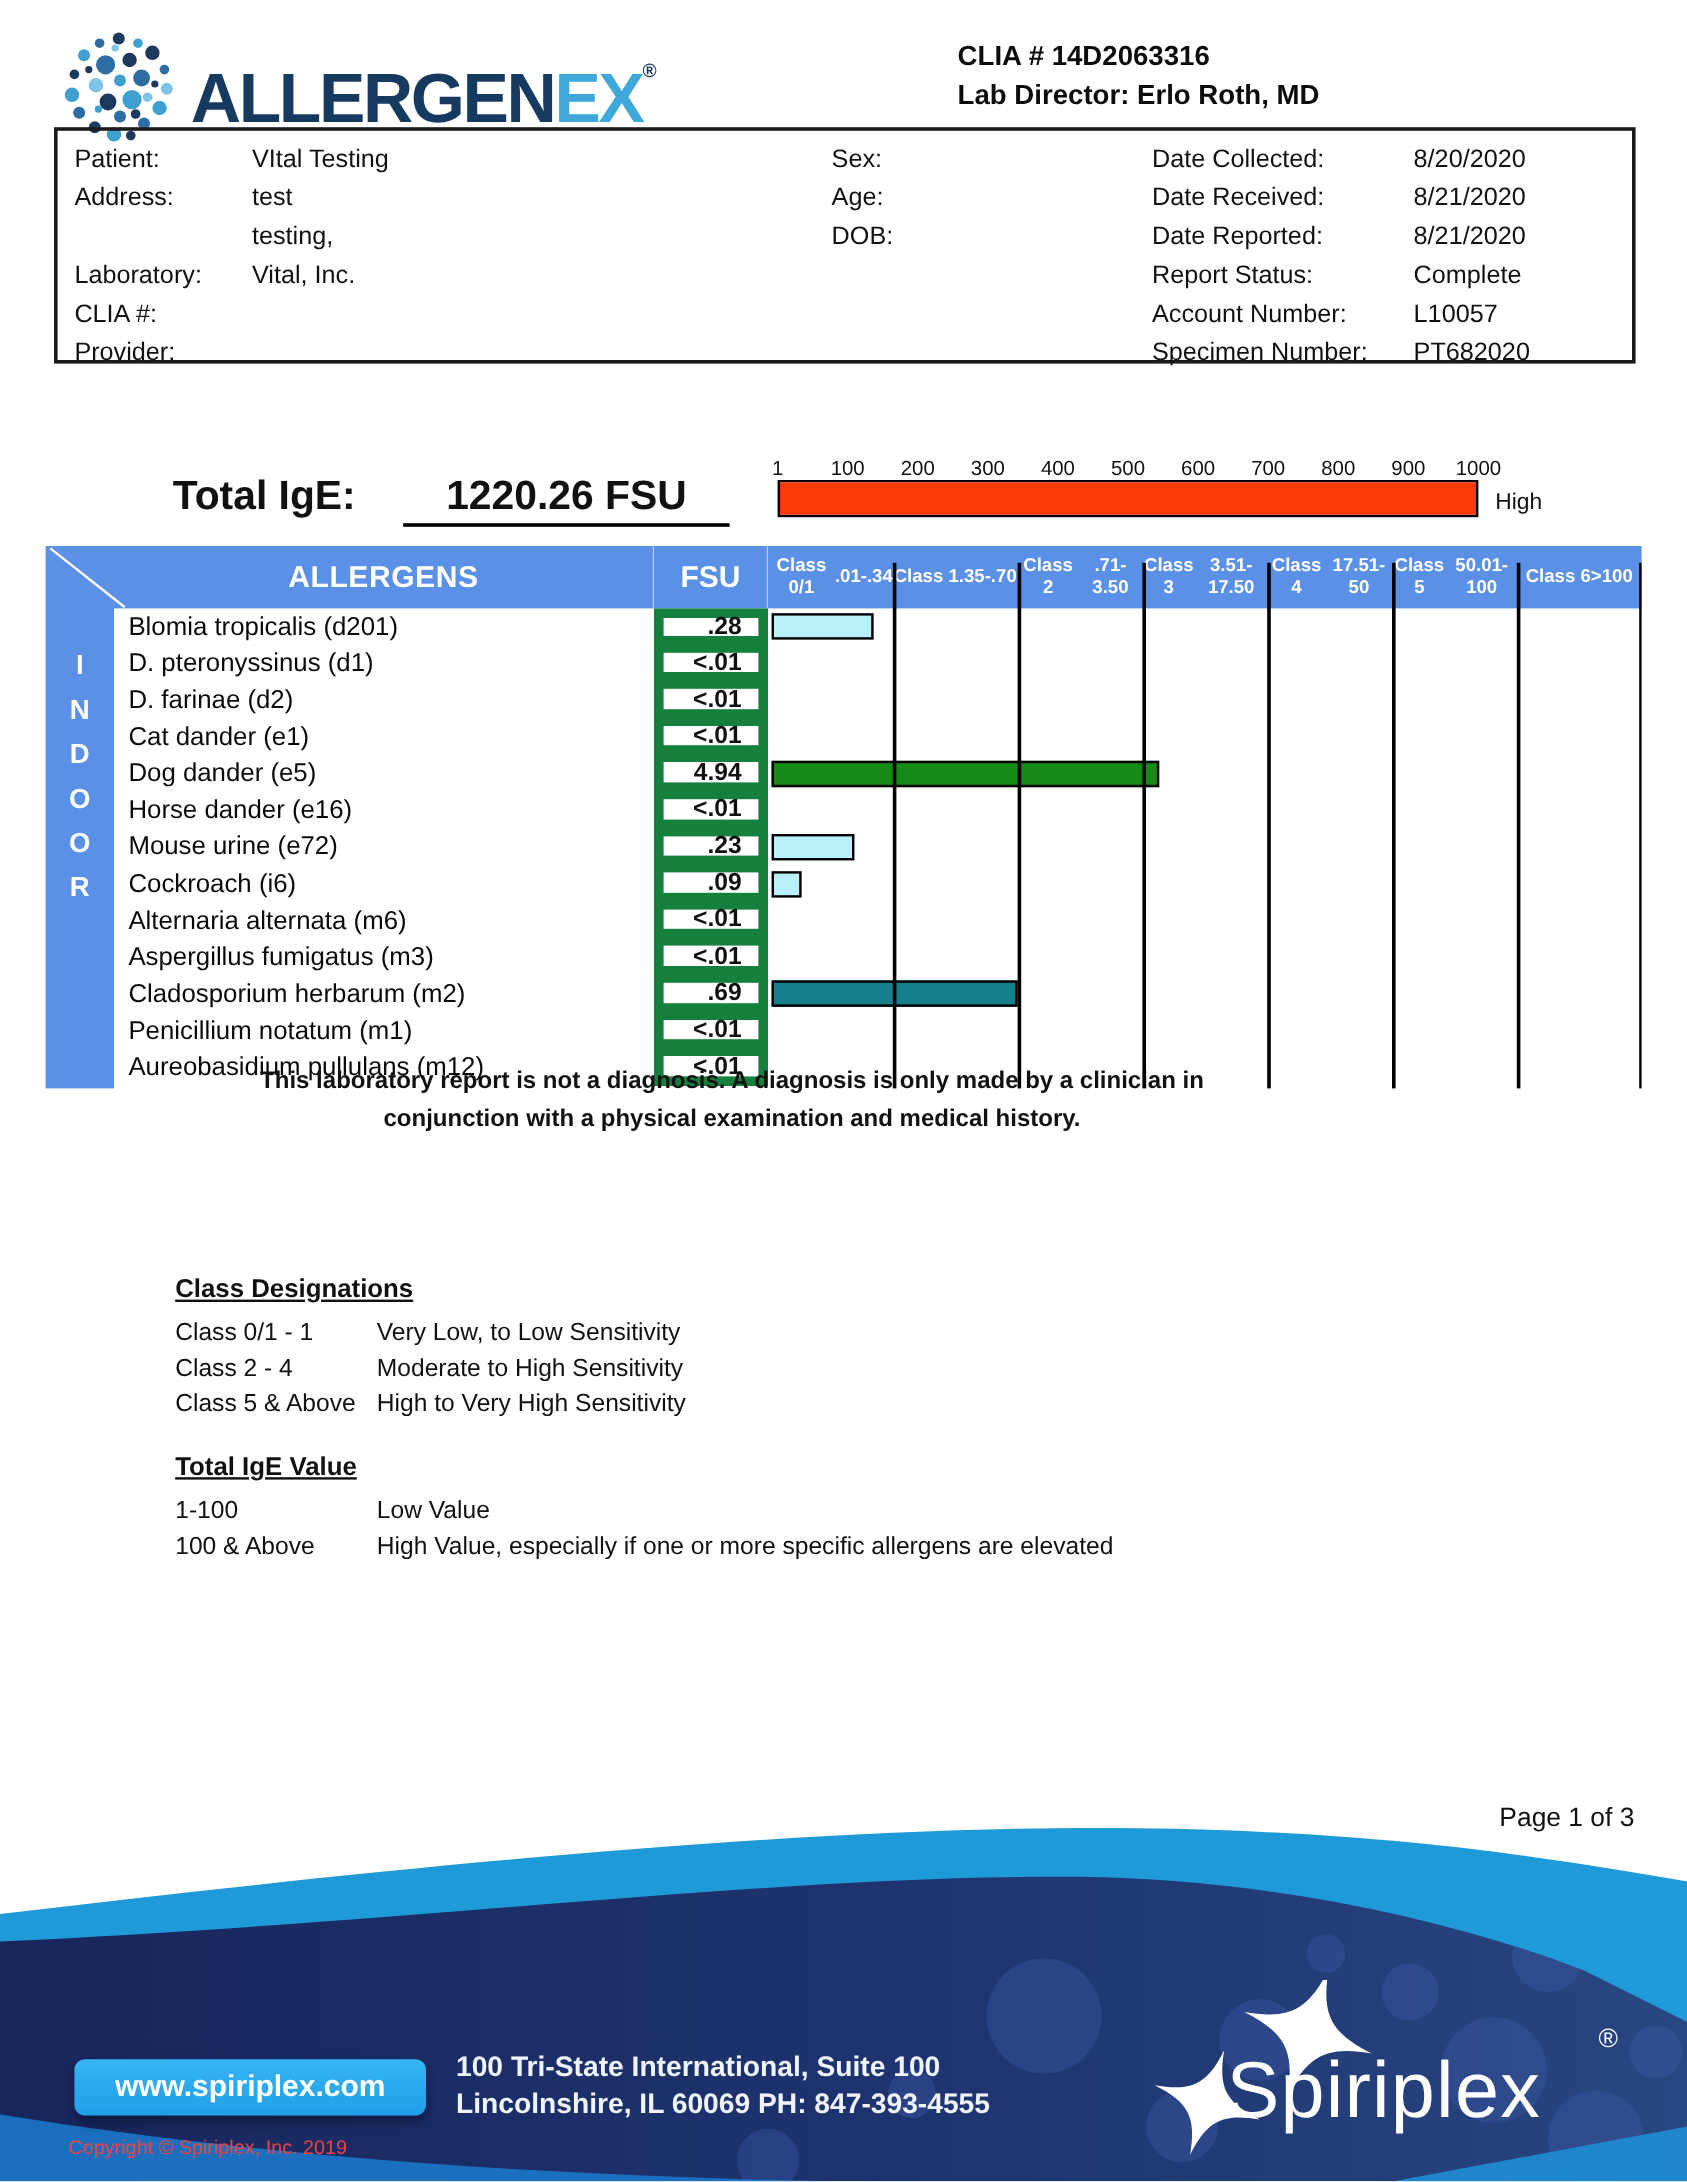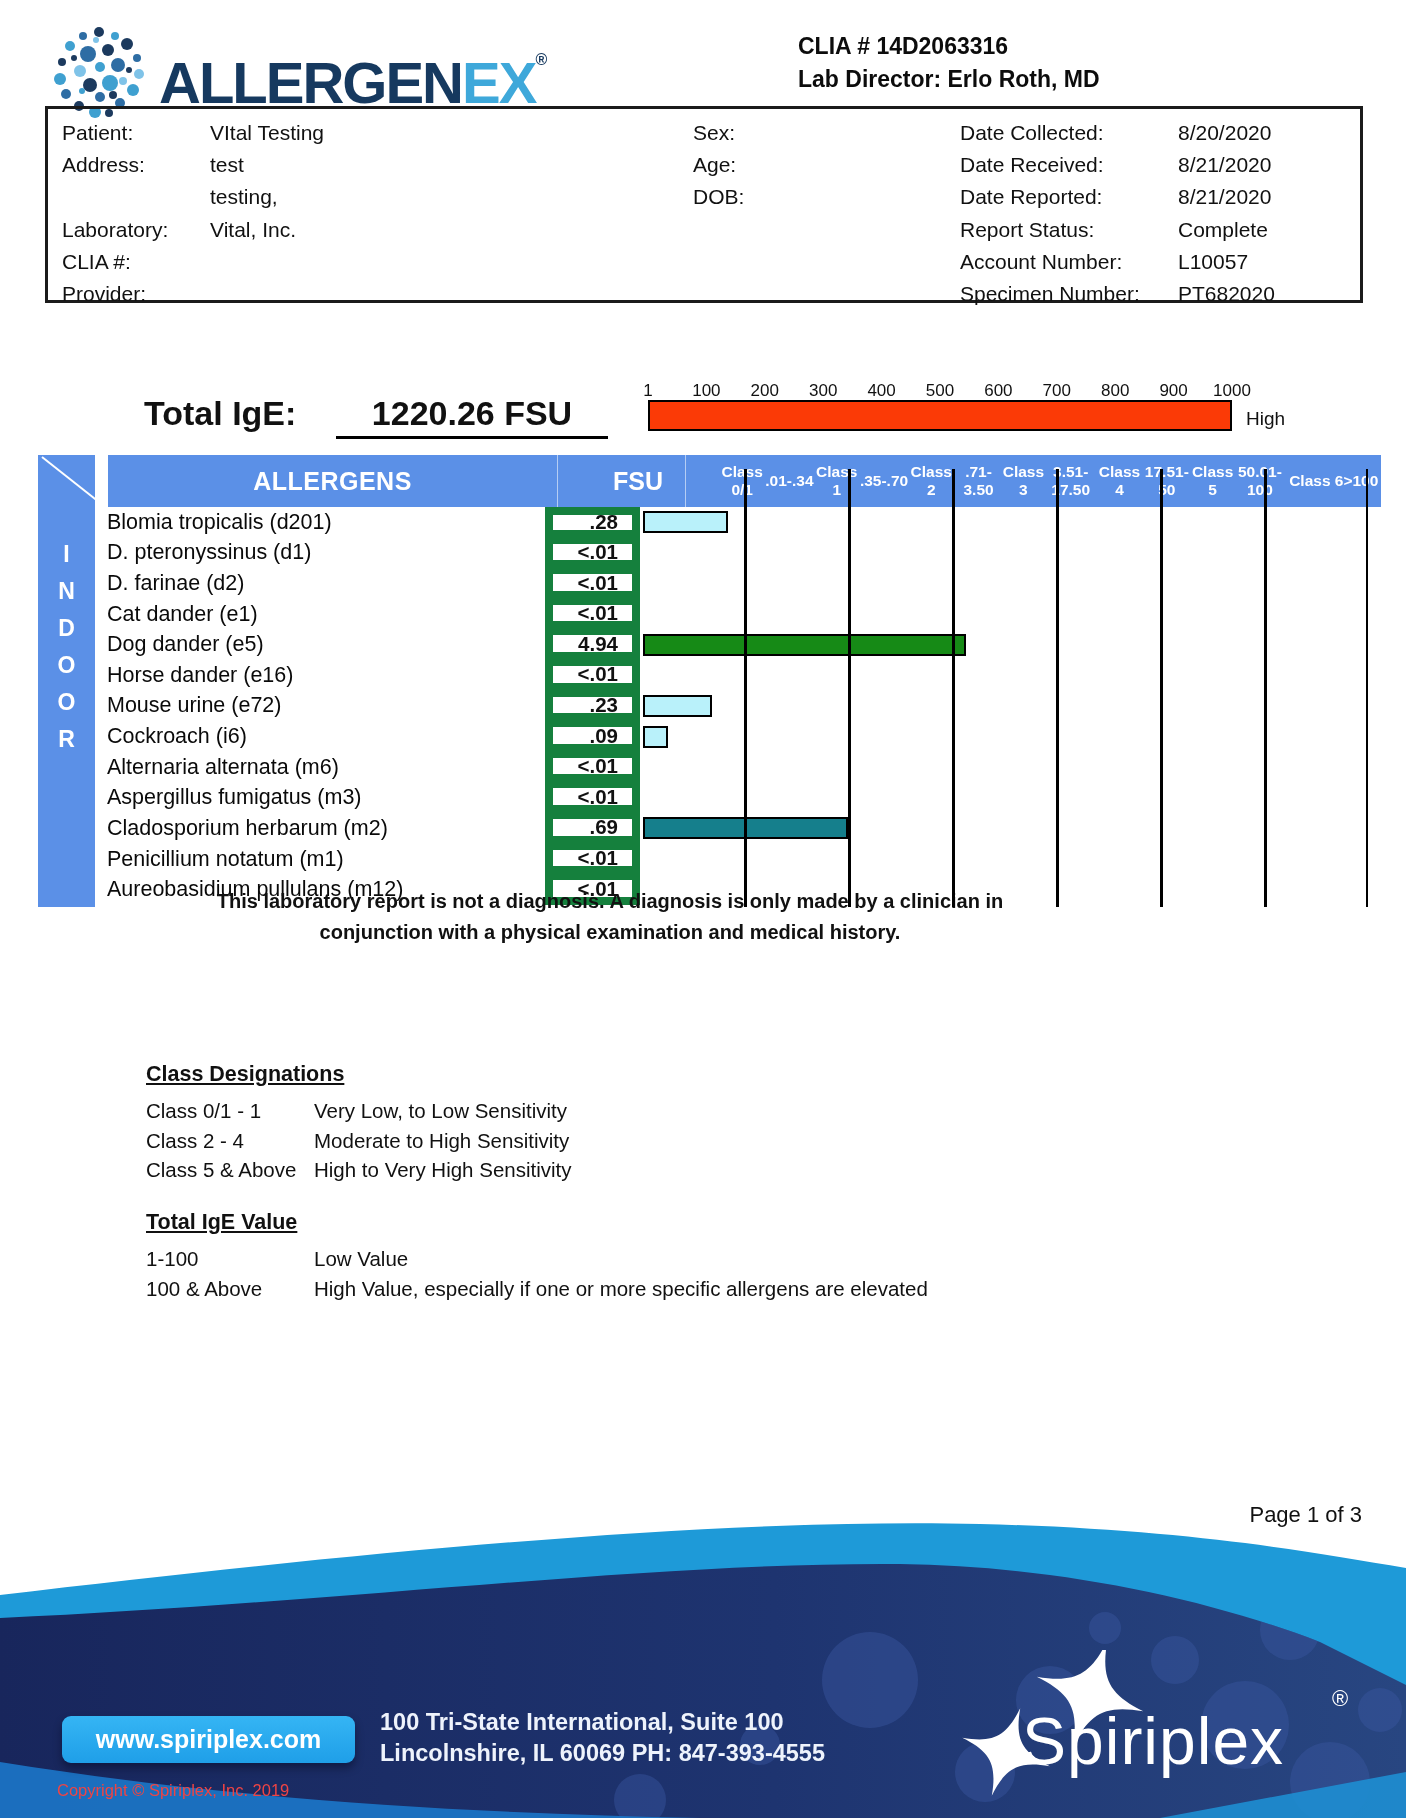--- a/index.html
+++ b/index.html
@@ -32,21 +32,21 @@
   .tige-ticks span{position:absolute;transform:translateX(-50%);top:0;}
   .tige-bar{height:31px;border:2.5px solid #000;box-sizing:border-box;background:#fff;}
   .tige-fill{height:100%;}
 
   
   .atable{position:absolute;left:38px;top:455px;width:1330px;height:452px;}
   .sidebar{position:absolute;left:0;top:0;width:57px;height:452px;background:var(--blue);
            display:flex;flex-direction:column;align-items:center;justify-content:center;gap:13px;padding-bottom:70px;box-sizing:border-box;}
   .sidebar .ltr{color:#fff;font-weight:bold;font-size:23px;line-height:24px;}
   .corner-svg{position:absolute;left:0;top:0;z-index:4;}
-  .thead{position:absolute;left:70px;top:0;width:1273px;height:52px;background:var(--blue);display:flex;color:#fff;gap:33px;}
+  .thead{position:absolute;left:57px;top:0;width:1273px;height:52px;background:var(--blue);display:flex;color:#fff;}
   .th-allergens{width:450px;display:flex;align-items:center;justify-content:center;font-size:25px;font-weight:bold;letter-spacing:.5px;border-right:1px solid rgba(255,255,255,.55);box-sizing:border-box;}
   .th-fsu{width:95px;display:flex;align-items:center;justify-content:center;font-size:25px;font-weight:bold;border-right:1px solid rgba(255,255,255,.55);box-sizing:border-box;}
   .th-classes{flex:1;display:flex;}
   .th-class{flex:1;display:flex;flex-direction:row;align-items:center;justify-content:center;font-size:15.5px;font-weight:bold;line-height:18px;text-align:center;}
   .arows{position:absolute;left:57px;top:52px;width:1273px;height:398px;display:flex;flex-direction:column;}
   .arow{flex:1;display:flex;min-height:0;}
   .aname{width:450px;display:flex;align-items:center;padding-left:12px;box-sizing:border-box;font-size:21.5px;color:#0a0a0a;}
   .fsu{width:95px;box-sizing:border-box;border:8px solid #15803d;margin-top:-2px;display:flex;align-items:center;justify-content:flex-end;padding-right:14px;font-weight:bold;font-size:20.5px;}
   .arow:first-child .fsu{margin-top:0;}
   .azone{flex:1;position:relative;}

